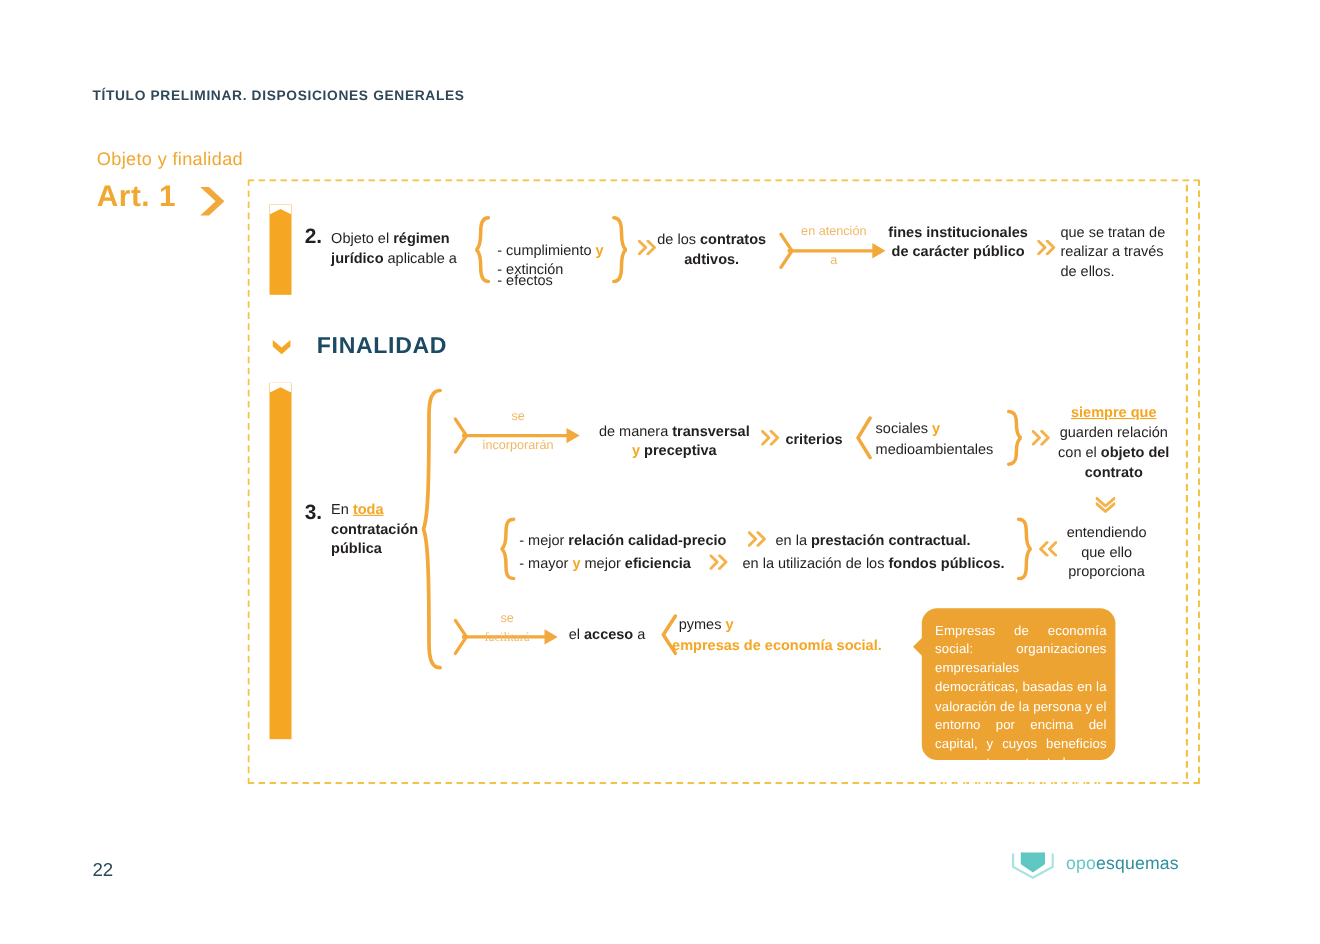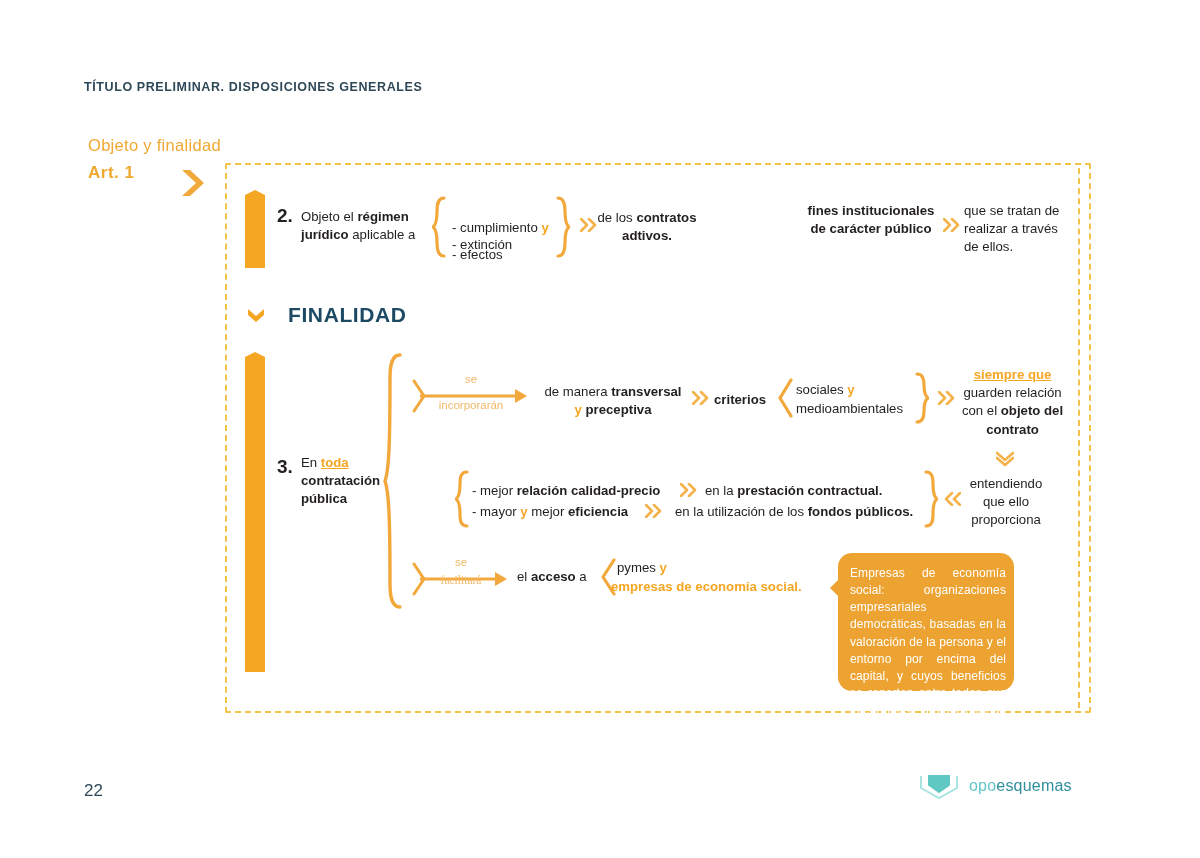--- a/index.html
+++ b/index.html
@@ -16,21 +16,21 @@
     position: absolute; left: 84px; top: 80px;
     font-size: 12.5px; letter-spacing: .6px;
     color: #2f4858; font-weight: 700;
   }
   .section-title {
     position: absolute; left: 88px; top: 136px;
     font-size: 16.5px; color: #f0a830; letter-spacing: .3px;
   }
   .art-label {
     position: absolute; left: 88px; top: 163px;
-    font-size: 17px; color: #f0a830; font-weight: 700; letter-spacing: .5px;
+    font-size: 27px; color: #f0a830; font-weight: 700; letter-spacing: .5px;
   }
   .art-arrow {
     position: absolute; left: 180px; top: 168px;
     width: 26px; height: 30px; color: #f2a93b;
   }
 
   
   .frame {
     position: absolute; left: 225px; top: 163px;
     width: 866px; height: 550px;
@@ -164,20 +164,29 @@
     <svg width="18" height="14" viewBox="0 0 18 14">
         <path d="M1 1 L7 7 L1 13" fill="none" stroke="currentColor" stroke-width="2.6" stroke-linecap="round" stroke-linejoin="round"></path>
         <path d="M9 1 L15 7 L9 13" fill="none" stroke="currentColor" stroke-width="2.6" stroke-linecap="round" stroke-linejoin="round"></path>
       </svg>
   </div>
 
   <div class="txt ctr" style="left:590px; top:209px; width:114px;">
     <span>de los </span><span class="b">contratos adtivos.</span>
   </div>
 
+  <div class="arrow-wrap" style="left:708px; top:207px; width:100px; height:42px;">
+    <svg class="arrow-line" width="100" height="42" viewBox="0 0 100 42">
+      <path d="M2 6 L12 21 L2 36" fill="none" stroke="#f3a83c" stroke-width="3" stroke-linecap="round" stroke-linejoin="round"></path>
+      <line x1="8" y1="21" x2="88" y2="21" stroke="#f3a83c" stroke-width="3"></line>
+      <path d="M85 14 L97 21 L85 28 Z" fill="#f3a83c"></path>
+    </svg>
+    <div class="arrow-lbl" style="top:-2px;">en atención</div>
+    <div class="arrow-lbl" style="top:24px;">a</div>
+  </div>
 
   <div class="txt ctr b" style="left:805px; top:202px; width:132px;">fines institucionales de carácter público</div>
 
   <div class="chev" style="left:943px; top:218px;">
     <svg width="18" height="14" viewBox="0 0 18 14">
         <path d="M1 1 L7 7 L1 13" fill="none" stroke="currentColor" stroke-width="2.6" stroke-linecap="round" stroke-linejoin="round"></path>
         <path d="M9 1 L15 7 L9 13" fill="none" stroke="currentColor" stroke-width="2.6" stroke-linecap="round" stroke-linejoin="round"></path>
       </svg>
   </div>
 

